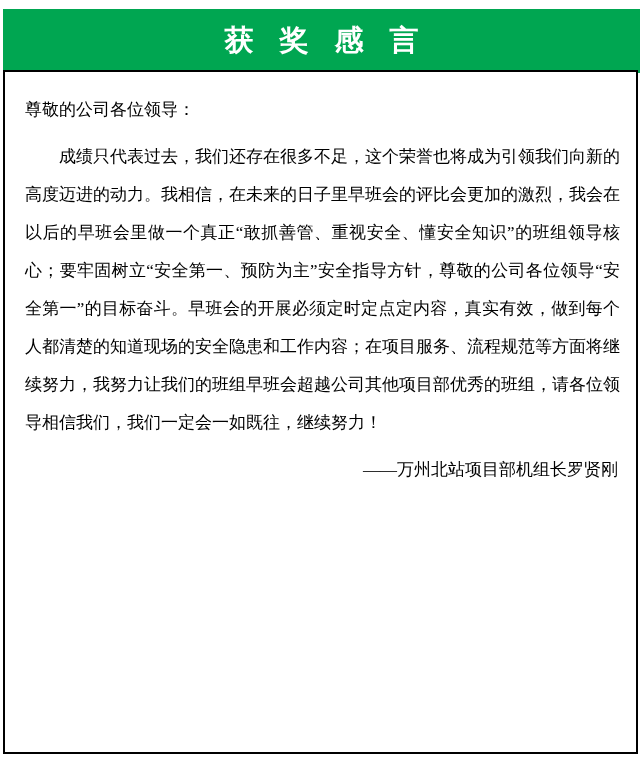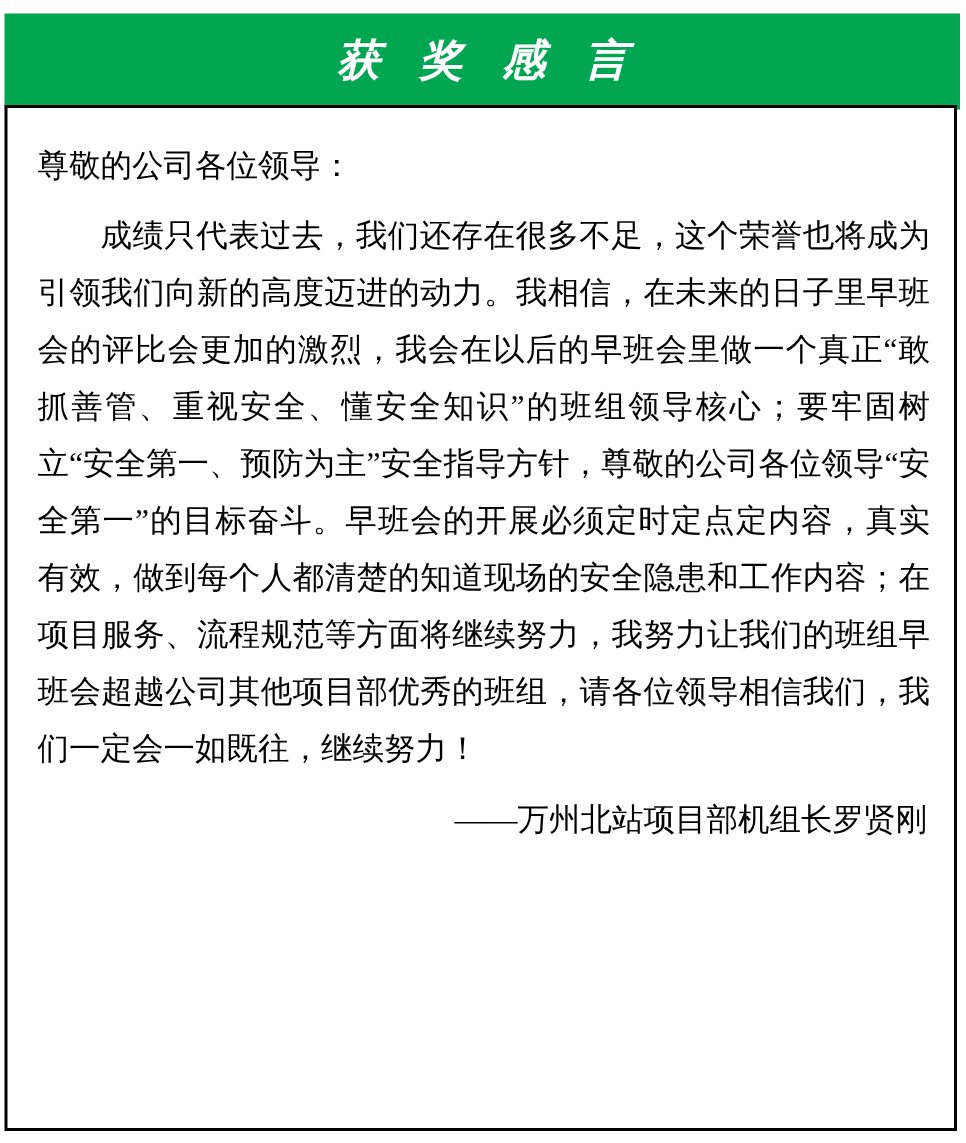--- a/index.html
+++ b/index.html
@@ -22,21 +22,20 @@
   .header-bar {
     position: absolute;
     left: 3px;
     right: 4px;
     top: 9px;
     height: 64px;
     background: #00a651; 
     display: flex;
     align-items: center;
     justify-content: center;
-    font-style: italic;
   }
   .page-title {
     color: #ffffff;
     font-family: "Liberation Sans", sans-serif;
     font-weight: bold;
     font-size: 29px;
     letter-spacing: 9px;
     text-indent: 9px; 
     white-space: nowrap;
   }
@@ -45,21 +44,21 @@
     left: 3px;
     right: 6px;
     top: 70px;
     bottom: 8px;
     border: 2px solid #000000;
     box-sizing: border-box;
     background: #ffffff;
     padding: 10px 16px 0 20px;
   }
   .letter p {
-    font-size: 21px;
+    font-size: 17px;
     line-height: 38px;
     color: #000000;
     margin: 9px 0;
     text-align: justify;
   }
   .letter p.salutation {
     text-indent: 0;
     text-align: left;
   }
   .letter p.para {

